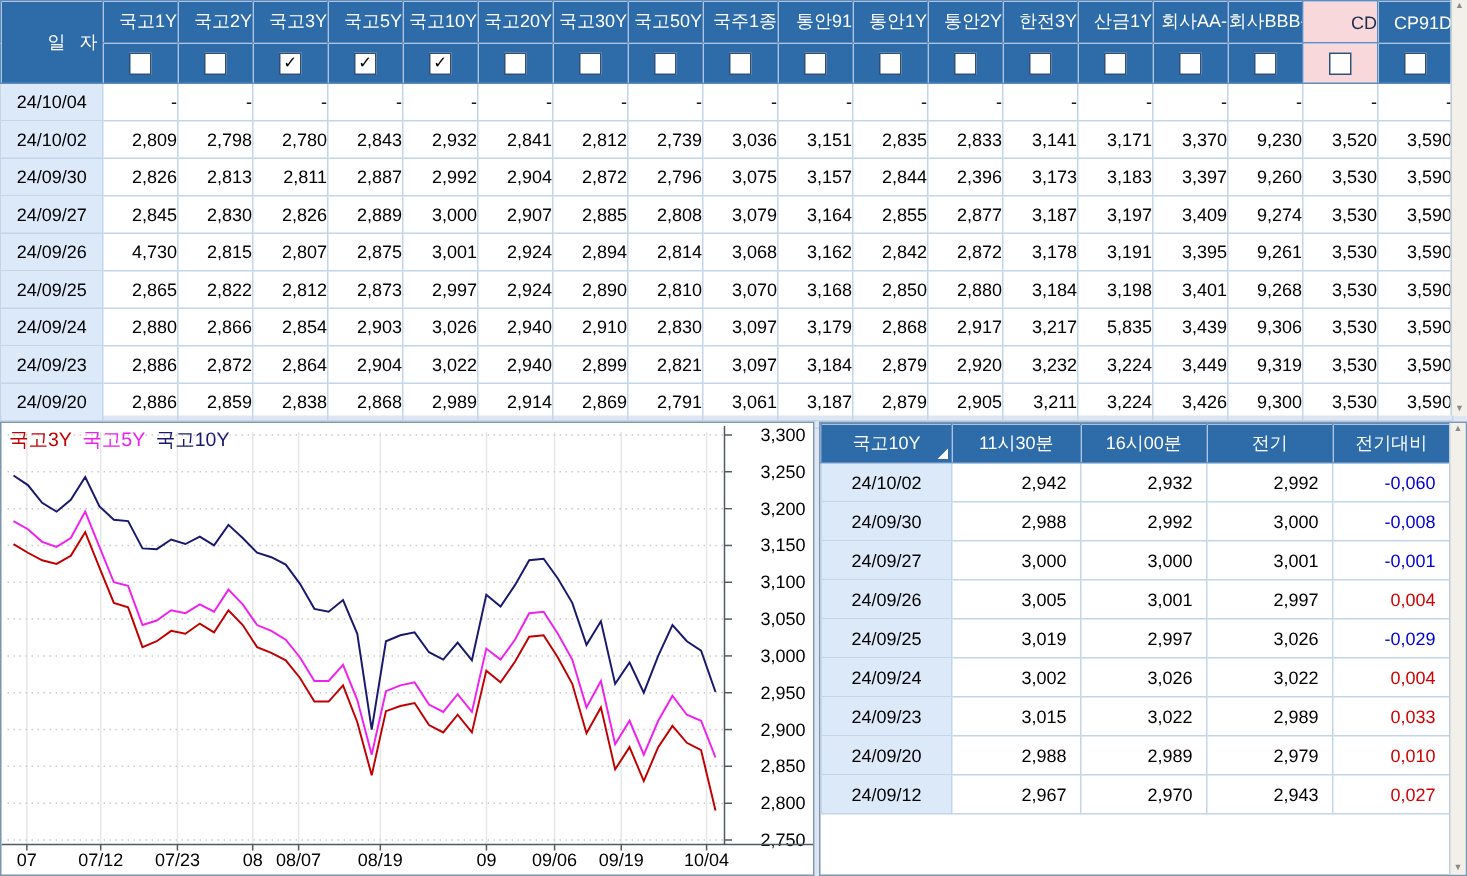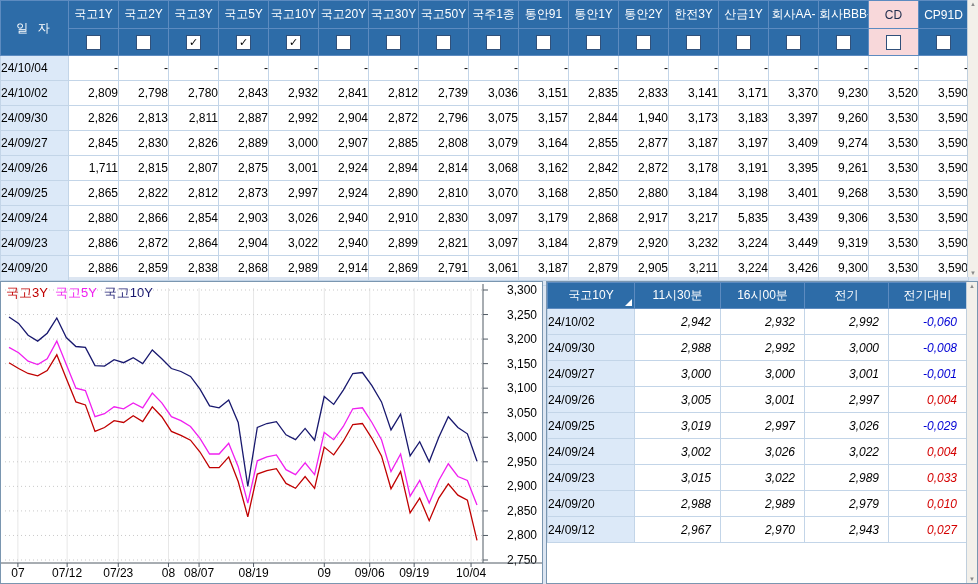--- a/index.html
+++ b/index.html
@@ -8,34 +8,34 @@
   .panel{position:absolute;background:#fff;box-sizing:border-box;}
   #top-panel{left:0;top:0;width:978px;height:277px;}
   #chart-panel{left:0;top:281px;width:543px;height:303px;border:1px solid #7a96b0;}
   #right-panel{left:546px;top:281px;width:432px;height:303px;border:1px solid #7a96b0;}
 
   table{border-collapse:collapse;table-layout:fixed;font-size:12px;color:#000;}
   #top-table{width:968px;}
   #top-table th,#top-table td{border:1px solid #c3d5e8;padding:0;overflow:hidden;white-space:nowrap;}
   #top-table thead th{background:var(--hdr,#2d6ca8);color:#fff;font-weight:normal;border-color:#5d8bc0;}
   #top-table thead th.hl{background:var(--cdbg,#f8d8da);color:#1c2c4c;}
-  #top-table thead tr.lbl th{height:27px;}
+  #top-table thead tr.lbl th{height:27px;text-align:right;}
   #top-table thead tr.cbr th{height:26px;}
   th.date-h{letter-spacing:3px;}
   .num{text-align:right;padding-right:5px;height:24px;}
-  .datecell{background:var(--datebg,#dce9f8);text-align:left;height:24px;}
+  .datecell{background:var(--datebg,#dce9f8);text-align:center;height:24px;}
   tr.filler td{height:4px;}
   .cbx{display:inline-block;width:13px;height:13px;background:#fff;border:1px solid #30507a;
        line-height:12px;font-size:11px;color:#000;text-align:center;vertical-align:middle;cursor:pointer;}
 
   #right-table{width:420px;}
   #right-table th,#right-table td{border:1px solid #c3d5e8;padding:0;overflow:hidden;white-space:nowrap;}
   #right-table thead th{background:var(--hdr,#2d6ca8);color:#fff;font-weight:normal;height:25px;border-color:#5d8bc0;position:relative;}
   #right-table td{height:25px;}
-  #right-table .num{padding-right:9px;font-style:italic;}
+  #right-table .num{padding-right:9px;}
   .pos{color:var(--pos,#d40000);}
   .neg{color:var(--neg,#0000d4);}
   .sort-grip{position:absolute;right:2px;bottom:2px;width:0;height:0;
        border-left:7px solid transparent;border-bottom:7px solid #fff;}
 
   .vscroll{position:absolute;right:0;top:0;width:10px;bottom:0;background:#f3f0ea;
        border-left:1px solid #c0cfdd;font-size:6px;color:#8a8a8a;text-align:center;}
   .vscroll .up{position:absolute;top:1px;left:0;right:0;}
   .vscroll .dn{position:absolute;bottom:1px;left:0;right:0;}
 
@@ -163,21 +163,21 @@
             <td class="num">2,813</td>
             <td class="num">2,811</td>
             <td class="num">2,887</td>
             <td class="num">2,992</td>
             <td class="num">2,904</td>
             <td class="num">2,872</td>
             <td class="num">2,796</td>
             <td class="num">3,075</td>
             <td class="num">3,157</td>
             <td class="num">2,844</td>
-            <td class="num">1,940</td>
+            <td class="num">2,396</td>
             <td class="num">3,173</td>
             <td class="num">3,183</td>
             <td class="num">3,397</td>
             <td class="num">9,260</td>
             <td class="num">3,530</td>
             <td class="num">3,590</td>
           </tr>
           <tr>
             <td class="datecell">24/09/27</td>
             <td class="num">2,845</td>
@@ -194,21 +194,21 @@
             <td class="num">2,877</td>
             <td class="num">3,187</td>
             <td class="num">3,197</td>
             <td class="num">3,409</td>
             <td class="num">9,274</td>
             <td class="num">3,530</td>
             <td class="num">3,590</td>
           </tr>
           <tr>
             <td class="datecell">24/09/26</td>
-            <td class="num">1,711</td>
+            <td class="num">4,730</td>
             <td class="num">2,815</td>
             <td class="num">2,807</td>
             <td class="num">2,875</td>
             <td class="num">3,001</td>
             <td class="num">2,924</td>
             <td class="num">2,894</td>
             <td class="num">2,814</td>
             <td class="num">3,068</td>
             <td class="num">3,162</td>
             <td class="num">2,842</td>

